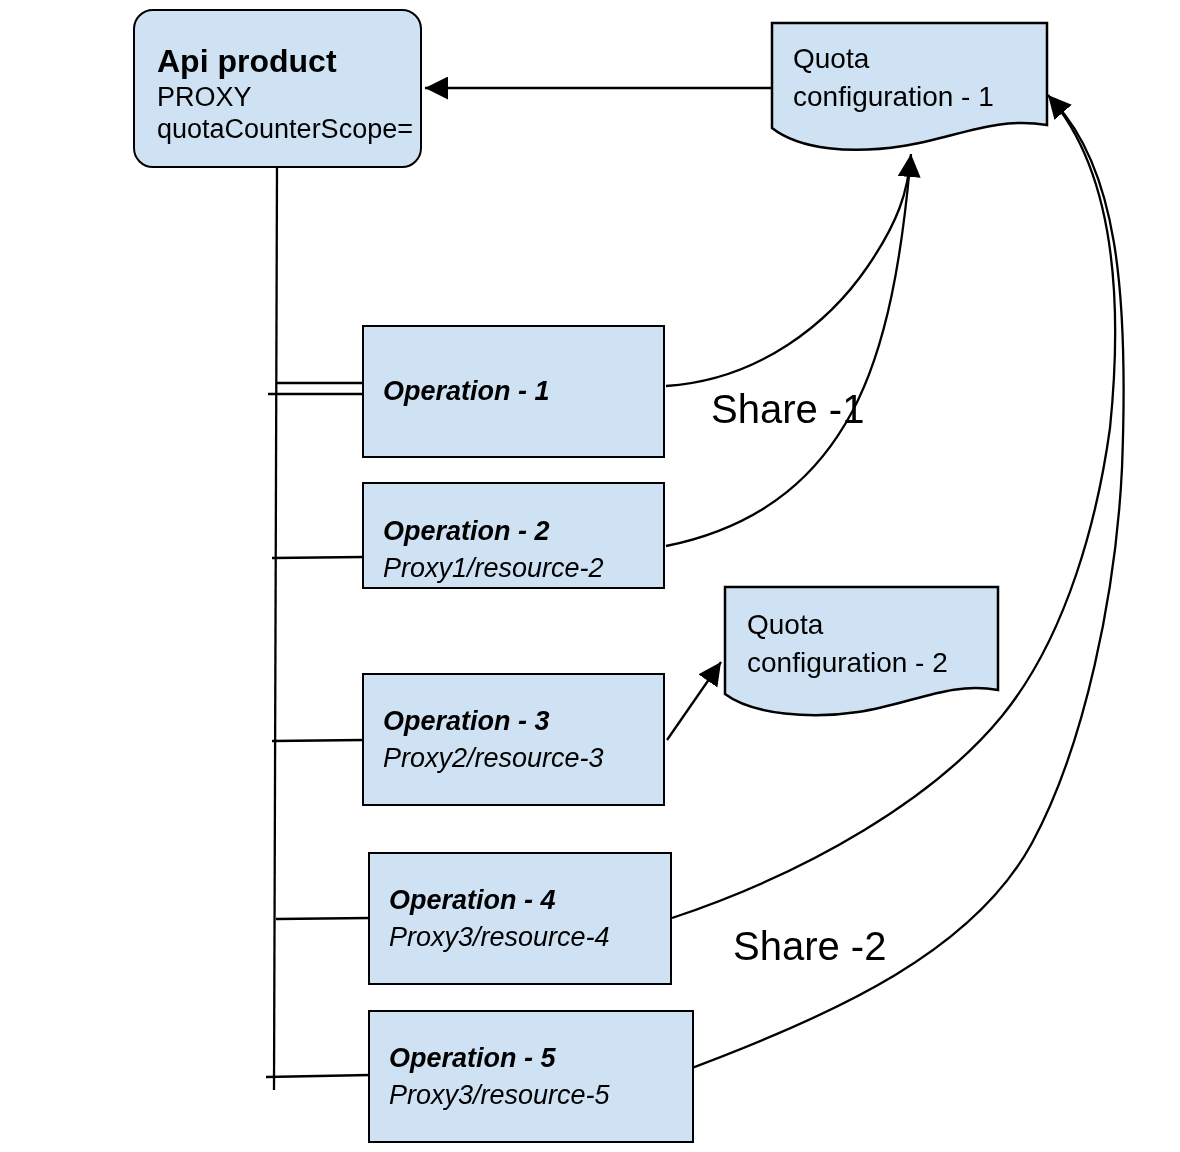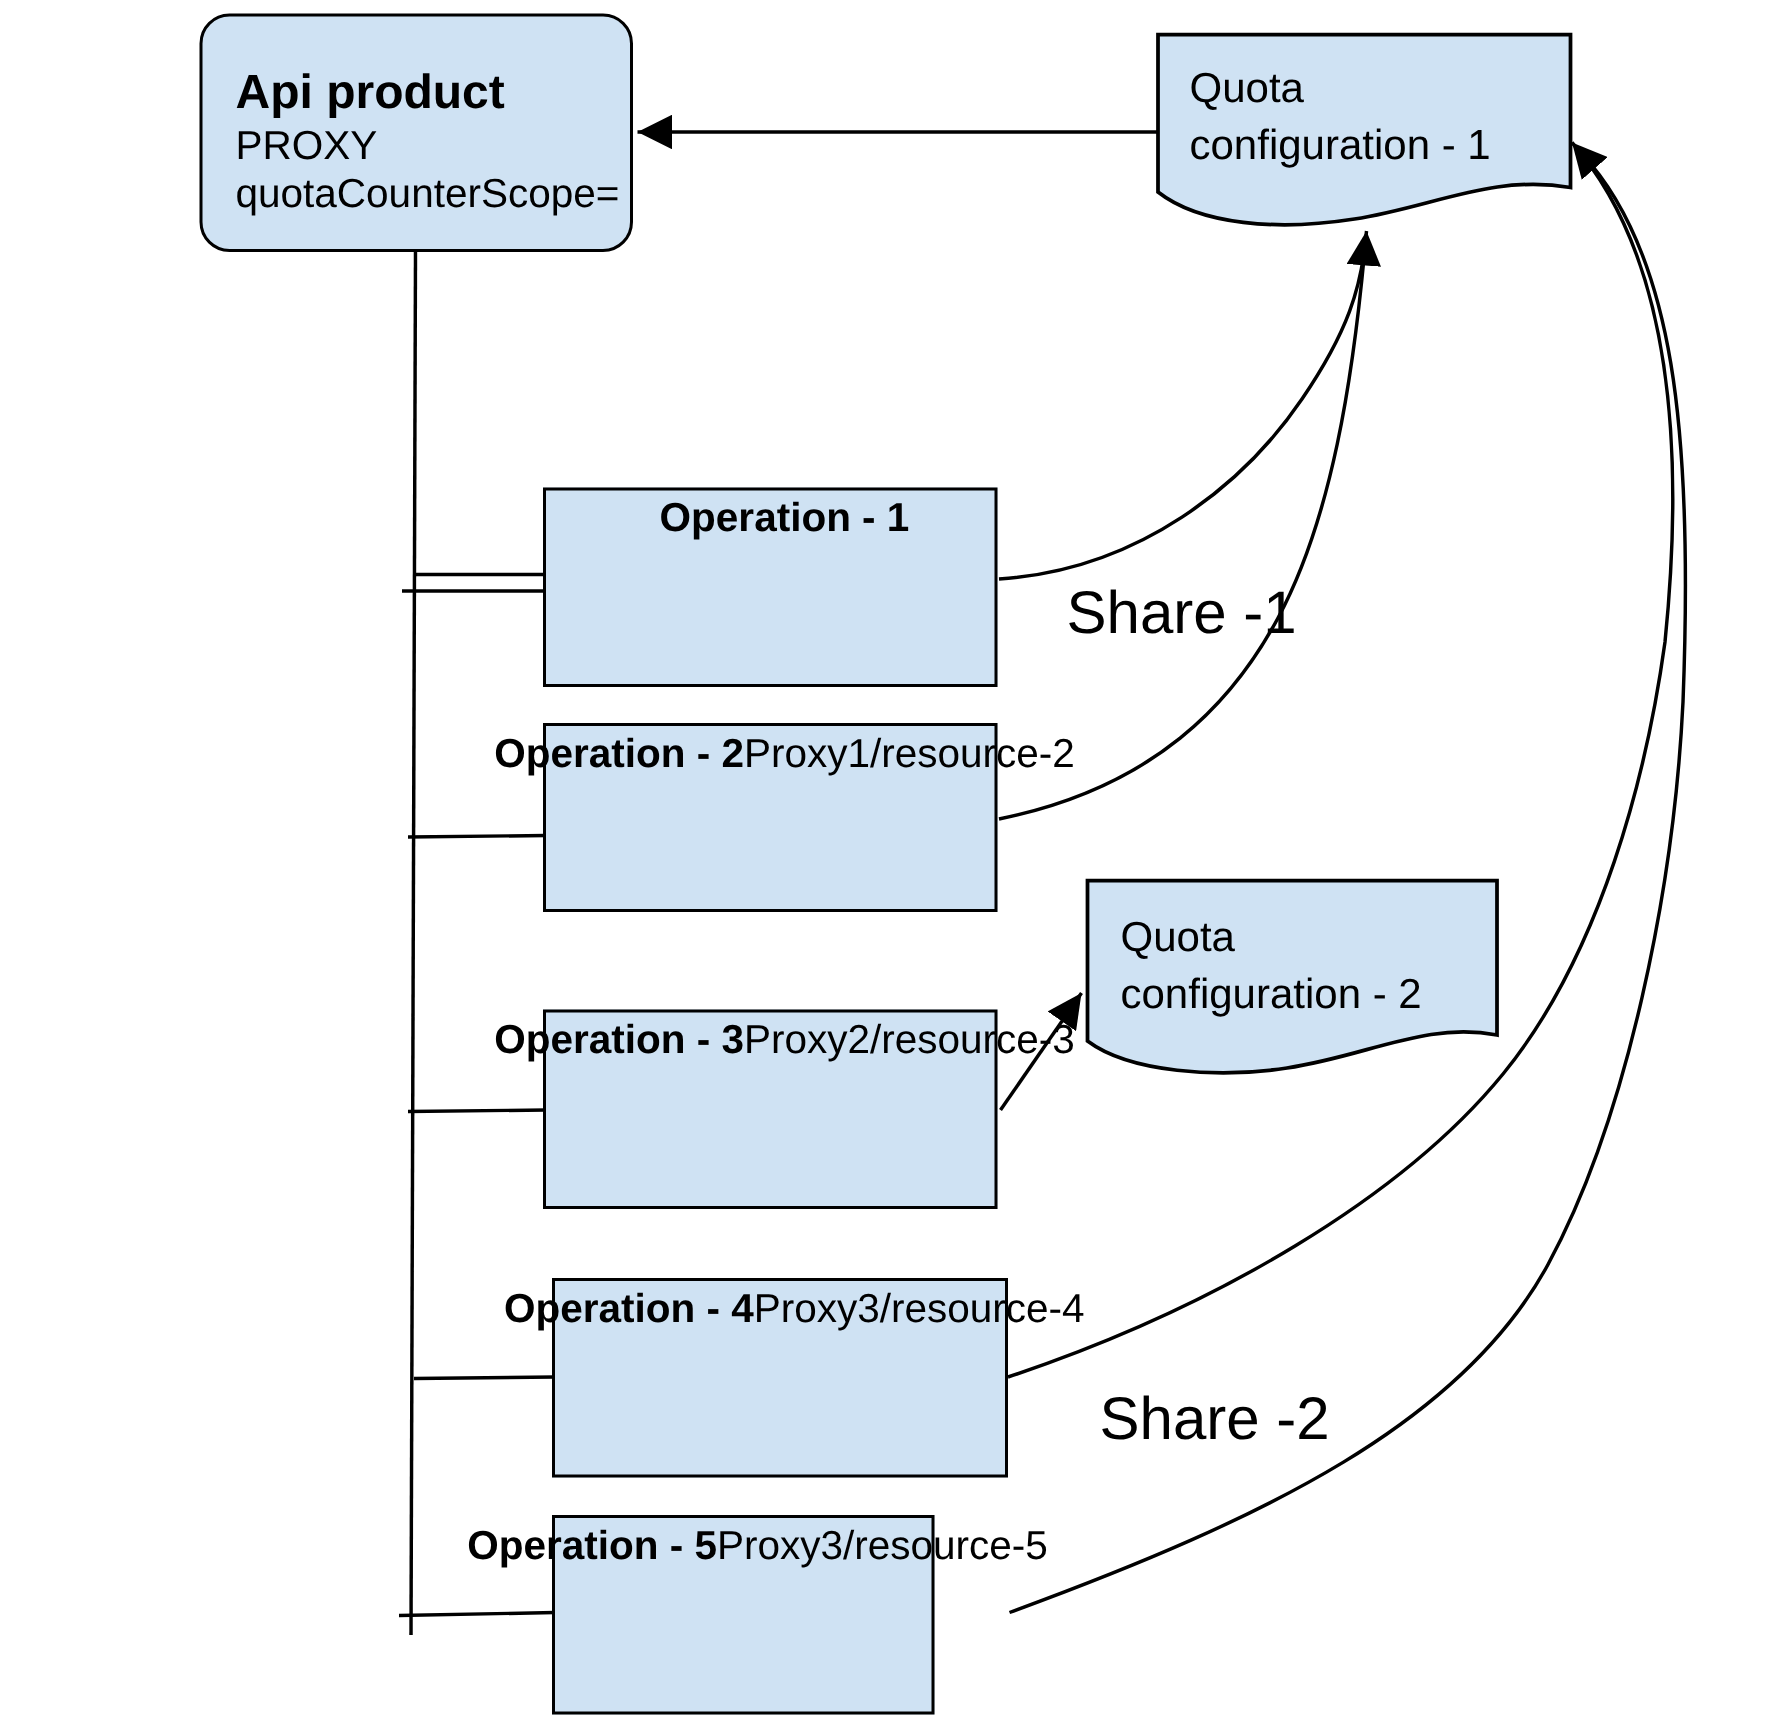--- a/index.html
+++ b/index.html
@@ -10,21 +10,21 @@
   svg.layer { position:absolute; left:0; top:0; width:1180px; height:1152px; }
   .connector { fill:none; stroke:var(--connector,#000); stroke-width:2.3; }
   .doc-shape { fill:var(--node-fill,#cfe2f3); stroke:var(--node-border,#000); stroke-width:2.5; }
   #arrowhead path { fill:var(--connector,#000); }
 
   .node {
     position:absolute; box-sizing:border-box;
     background:var(--node-fill,#cfe2f3);
     border:2.5px solid var(--node-border,#000);
   }
-  .opbox { display:flex; flex-direction:row; justify-content:center; padding-left:19px; }
+  .opbox { display:flex; flex-direction:column; justify-content:center; padding-left:19px;font-style:italic; }
   .opbox .t { font-size:27px; line-height:37px; font-weight:bold; white-space:nowrap; }
   .opbox .s { font-size:27px; line-height:37px; white-space:nowrap; }
 
   .apibox { padding:30px 10px 0 22px;border-radius:20px; }
   .apibox .title { font-size:32px; line-height:40px; font-weight:bold; white-space:nowrap; }
   .apibox .sub   { font-size:27px; line-height:32px; white-space:nowrap; }
 
   .doctext { position:absolute; font-size:28px; line-height:38px; white-space:nowrap; }
   .share   { position:absolute; font-size:40px; line-height:40px; white-space:nowrap; }
 </style>
@@ -75,36 +75,36 @@
   </div>
   <div class="doctext" style="left:747px; top:606px;">
     <div>Quota</div>
     <div>configuration - 2</div>
   </div>
 
   <div class="node opbox" style="left:362px; top:325px; width:303px; height:133px;">
     <div class="t">Operation - 1</div>
   </div>
 
-  <div class="node opbox" style="left:362px; top:482px; width:303px; height:126px;">
+  <div class="node opbox" style="left:362px; top:482px; width:303px; height:107px;justify-content:flex-end;">
     <div class="t">Operation - 2</div>
     <div class="s">Proxy1/resource-2</div>
   </div>
 
   <div class="node opbox" style="left:362px; top:673px; width:303px; height:133px;">
     <div class="t">Operation - 3</div>
     <div class="s">Proxy2/resource-3</div>
   </div>
 
   <div class="node opbox" style="left:368px; top:852px; width:304px; height:133px;">
     <div class="t">Operation - 4</div>
     <div class="s">Proxy3/resource-4</div>
   </div>
 
-  <div class="node opbox" style="left:368px; top:1010px; width:255px; height:133px;">
+  <div class="node opbox" style="left:368px; top:1010px; width:326px; height:133px;">
     <div class="t">Operation - 5</div>
     <div class="s">Proxy3/resource-5</div>
   </div>
 
   <div class="share" style="left:711px; top:389px;">Share -1</div>
   <div class="share" style="left:733px; top:926px;">Share -2</div>
 
 </div>
 
 </body></html>

